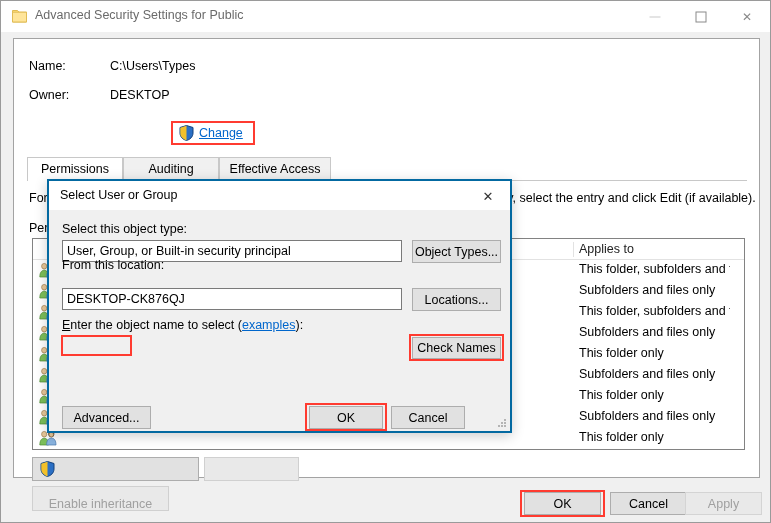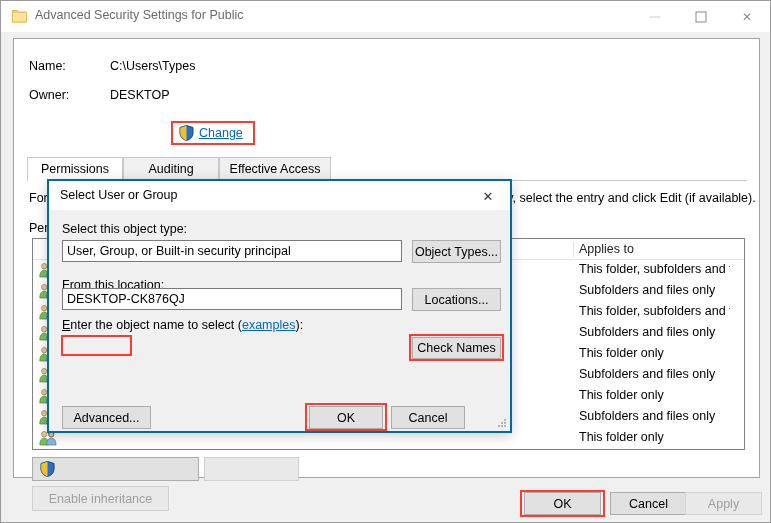--- a/index.html
+++ b/index.html
@@ -240,21 +240,21 @@
   
   .panel-btn {
     position: absolute;
     box-sizing: border-box;
     background: #e1e1e1;
     border: 1px solid #adadad;
     font-size: 12.5px;
     text-align: center;
     color: #000;
     cursor: default;
-    padding: 4px;
+    padding: 10px;
     font-family: "Liberation Sans", sans-serif;
   }
   .panel-btn.disabled {
     color: #a0a0a0;
     background: #e9e9e9;
     border-color: #d0d0d0;
   }
   #btn-disable-inheritance {
     left: 18px; top: 418px;
     width: 167px; height: 24px;
@@ -377,21 +377,21 @@
     color: #000;
     cursor: default;
     padding: 0;
     font-family: "Liberation Sans", sans-serif;
   }
 
   #lbl-object-type { left: 13px; top: 12px; }
   #inp-object-type { left: 13px; top: 30px; width: 340px; height: 22px; }
   #btn-object-types { left: 363px; top: 30px; width: 89px; height: 23px; }
 
-  #lbl-from-location { left: 13px; top: 68px; }
+  #lbl-from-location { left: 13px; top: 48px; }
   #inp-from-location { left: 13px; top: 78px; width: 340px; height: 22px; }
   #btn-locations { left: 363px; top: 78px; width: 89px; height: 23px; }
 
   #lbl-object-name { left: 13px; top: 108px; }
   #lbl-object-name .accel { text-decoration: underline; }
   #link-examples { color: #0066cc; text-decoration: underline; cursor: pointer; }
 
   #textarea-wrap {
     position: absolute;
     left: 13px; top: 126px;

